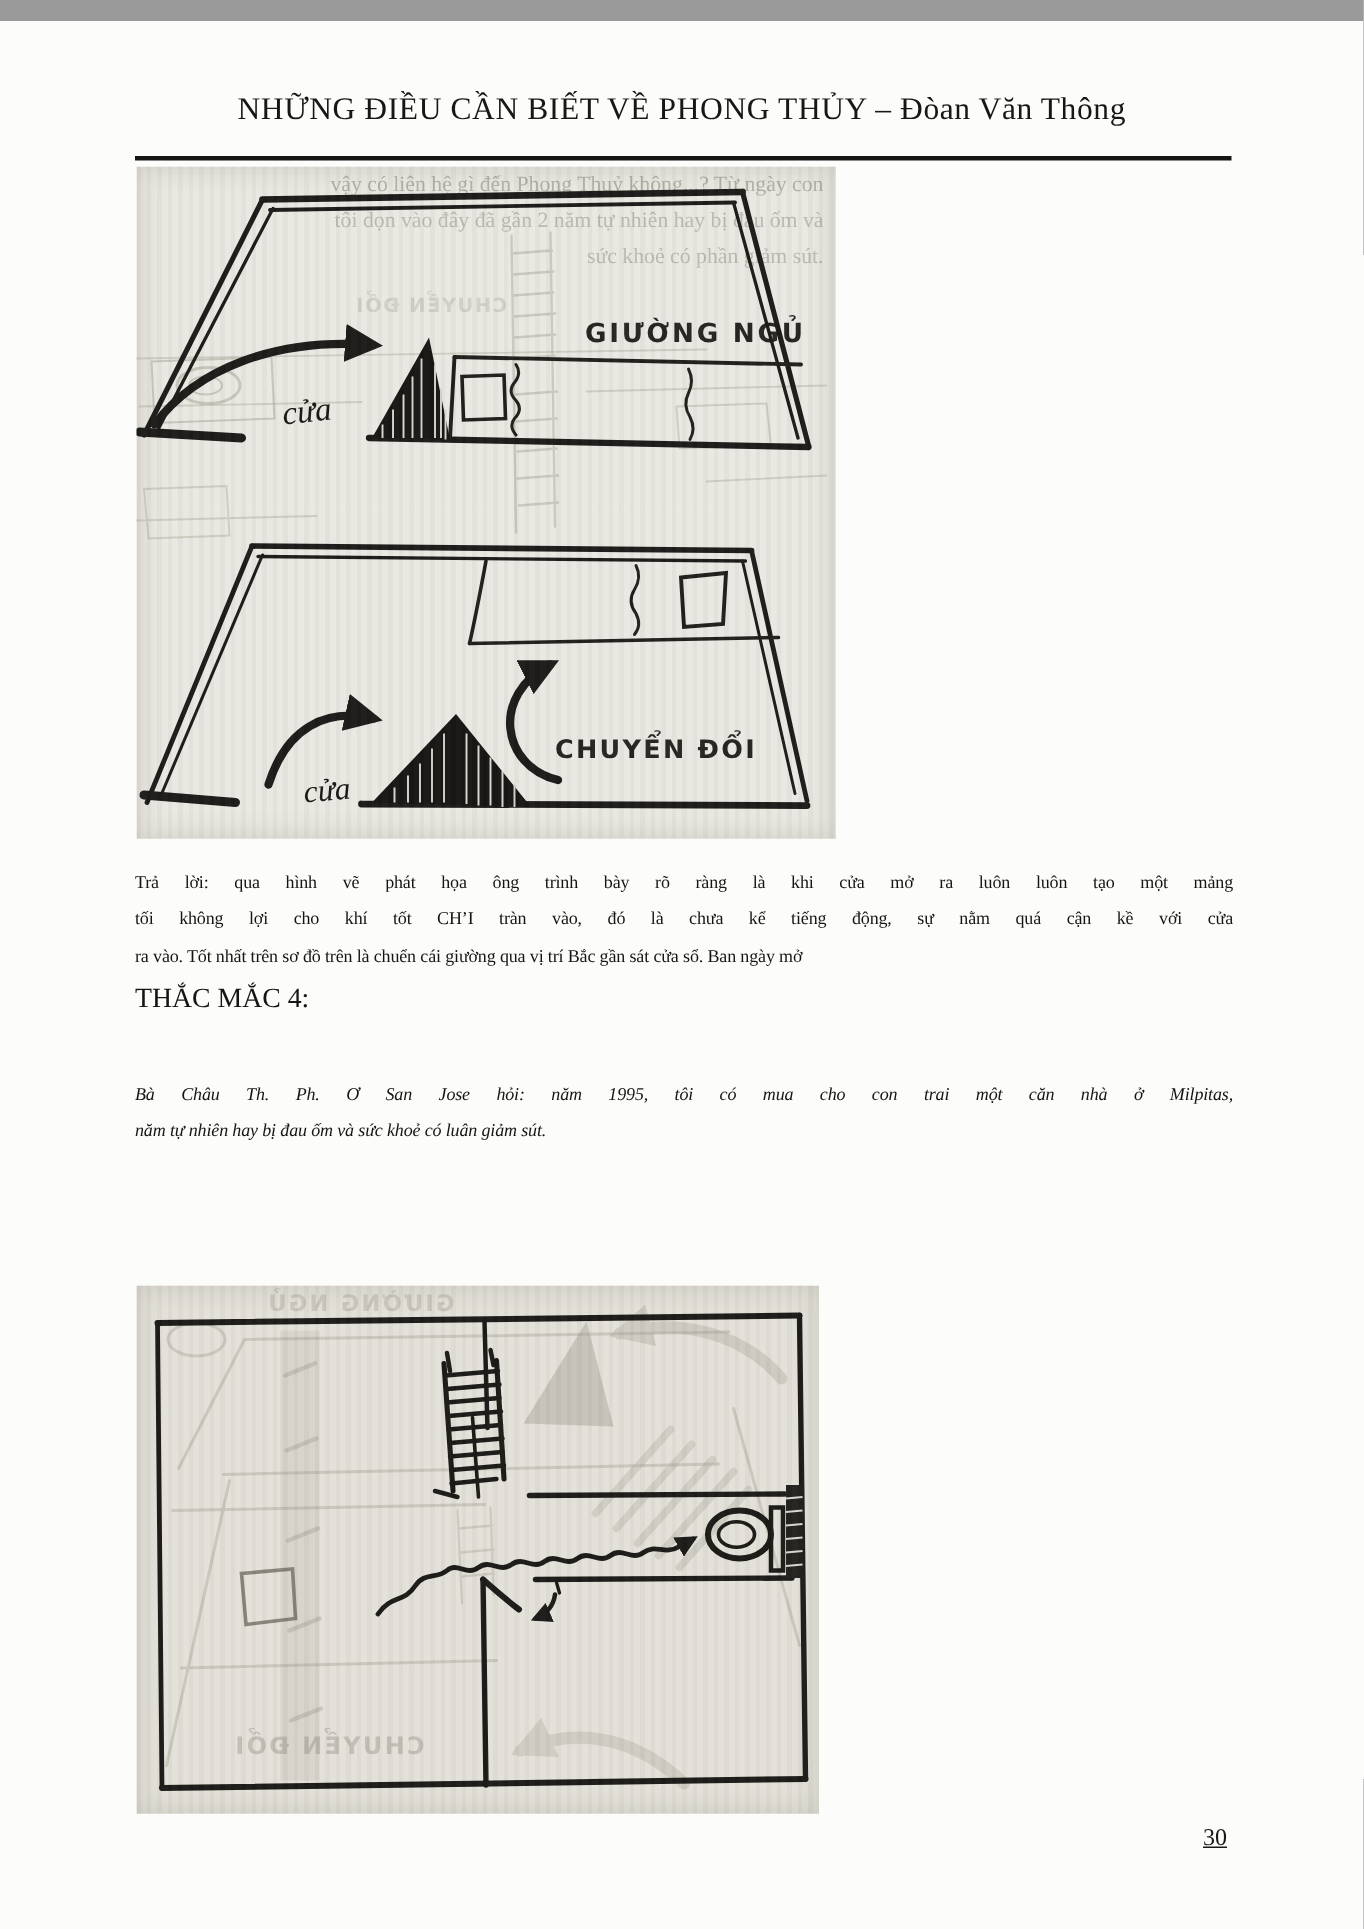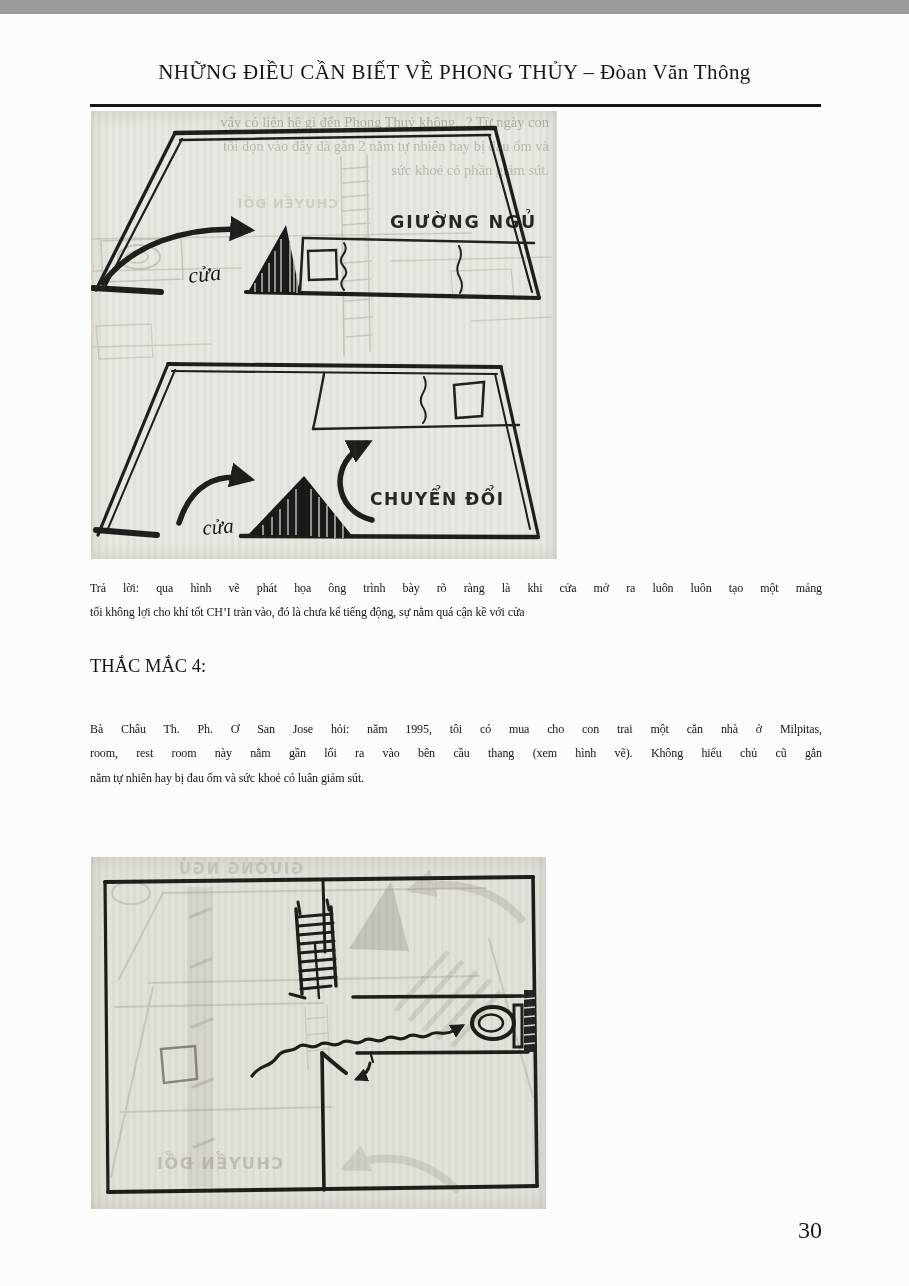--- a/index.html
+++ b/index.html
@@ -26,28 +26,28 @@
     content:""; position:absolute; inset:0; pointer-events:none;
     background:repeating-linear-gradient(90deg, rgba(120,115,100,0.05) 0 3px, rgba(255,255,255,0.04) 3px 7px);
   }
   .para { position:absolute; left:90px; width:732px; font-size:12px; letter-spacing:-0.1px; }
   .para .line {
     height:24.4px; line-height:24.4px; overflow:hidden;
     text-align:justify; text-align-last:justify; white-space:normal;
   }
   .para .line:last-child { text-align-last:left; }
   .para1 { top:562px; }
-  .para2 { top:703px; }
+  .para2 { top:703px;font-style:italic; }
   .section-heading {
     position:absolute; left:90px; top:640px; width:400px;
     font-size:18.5px; line-height:24px; color:#161512;
   }
   .page-number {
     position:absolute; left:780px; top:1203px; width:60px;
-    text-align:center; font-size:24px; color:#1a1917;
+    text-align:center; font-size:16px; color:#1a1917;text-decoration:underline;
   }
   svg { display:block; }
   .hand-label { font-family:"Liberation Serif", serif; font-style:italic; }
   .stamp-label { font-family:"DejaVu Sans", sans-serif; font-weight:bold; }
   .bleed-serif { font-family:"Liberation Serif", serif; }
 </style>
 </head>
 <body>
 
 <div class="page">
@@ -179,26 +179,26 @@
 
       <text class="hand-label" x="112" y="424" transform="rotate(-5 112 424)" font-size="21" fill="#14130f">cửa</text>
 
       <text class="stamp-label" x="279" y="394" font-size="17" letter-spacing="1.5" fill="#171613" opacity="0.95">CHUYỂN ĐỔI</text>
     </svg>
   </div>
 
   <div class="para para1">
       <div class="line">Trả lời: qua hình vẽ phát họa ông trình bày rõ ràng là khi cửa mở ra luôn luôn tạo một mảng</div>
       <div class="line">tối không lợi cho khí tốt CH’I tràn vào, đó là chưa kể tiếng động, sự nằm quá cận kề với cửa</div>
+      <div class="line">ra vào. Tốt nhất trên sơ đồ trên là chuển cái giường qua vị trí Bắc gần sát cửa sổ. Ban ngày mở</div>
     </div>
 
   <div class="section-heading">THẮC MẮC 4:</div>
   <div class="para para2">
       <div class="line">Bà Châu Th. Ph. Ơ San Jose hỏi: năm 1995, tôi có mua cho con trai một căn nhà ở Milpitas,</div>
-      <div class="line">room, rest room này nằm gần lối ra vào bên cầu thang (xem hình vẽ). Không hiểu chủ cũ gắn</div>
       <div class="line">năm tự nhiên hay bị đau ốm và sức khoẻ có luân giảm sút.</div>
     </div>
 
   <div class="figure fig2">
     <svg width="455" height="352" viewBox="0 0 455 352">
 
       <g stroke-linecap="round">
         <text class="stamp-label" transform="translate(212,17) scale(-1,1)" font-size="15" fill="#97938a" opacity="0.35" letter-spacing="1.5">GIƯỜNG NGỦ</text>
         <text class="stamp-label" transform="translate(192,312) scale(-1,1)" font-size="16" fill="#8f8b82" opacity="0.4" letter-spacing="1.5">CHUYỂN ĐỔI</text>
 

